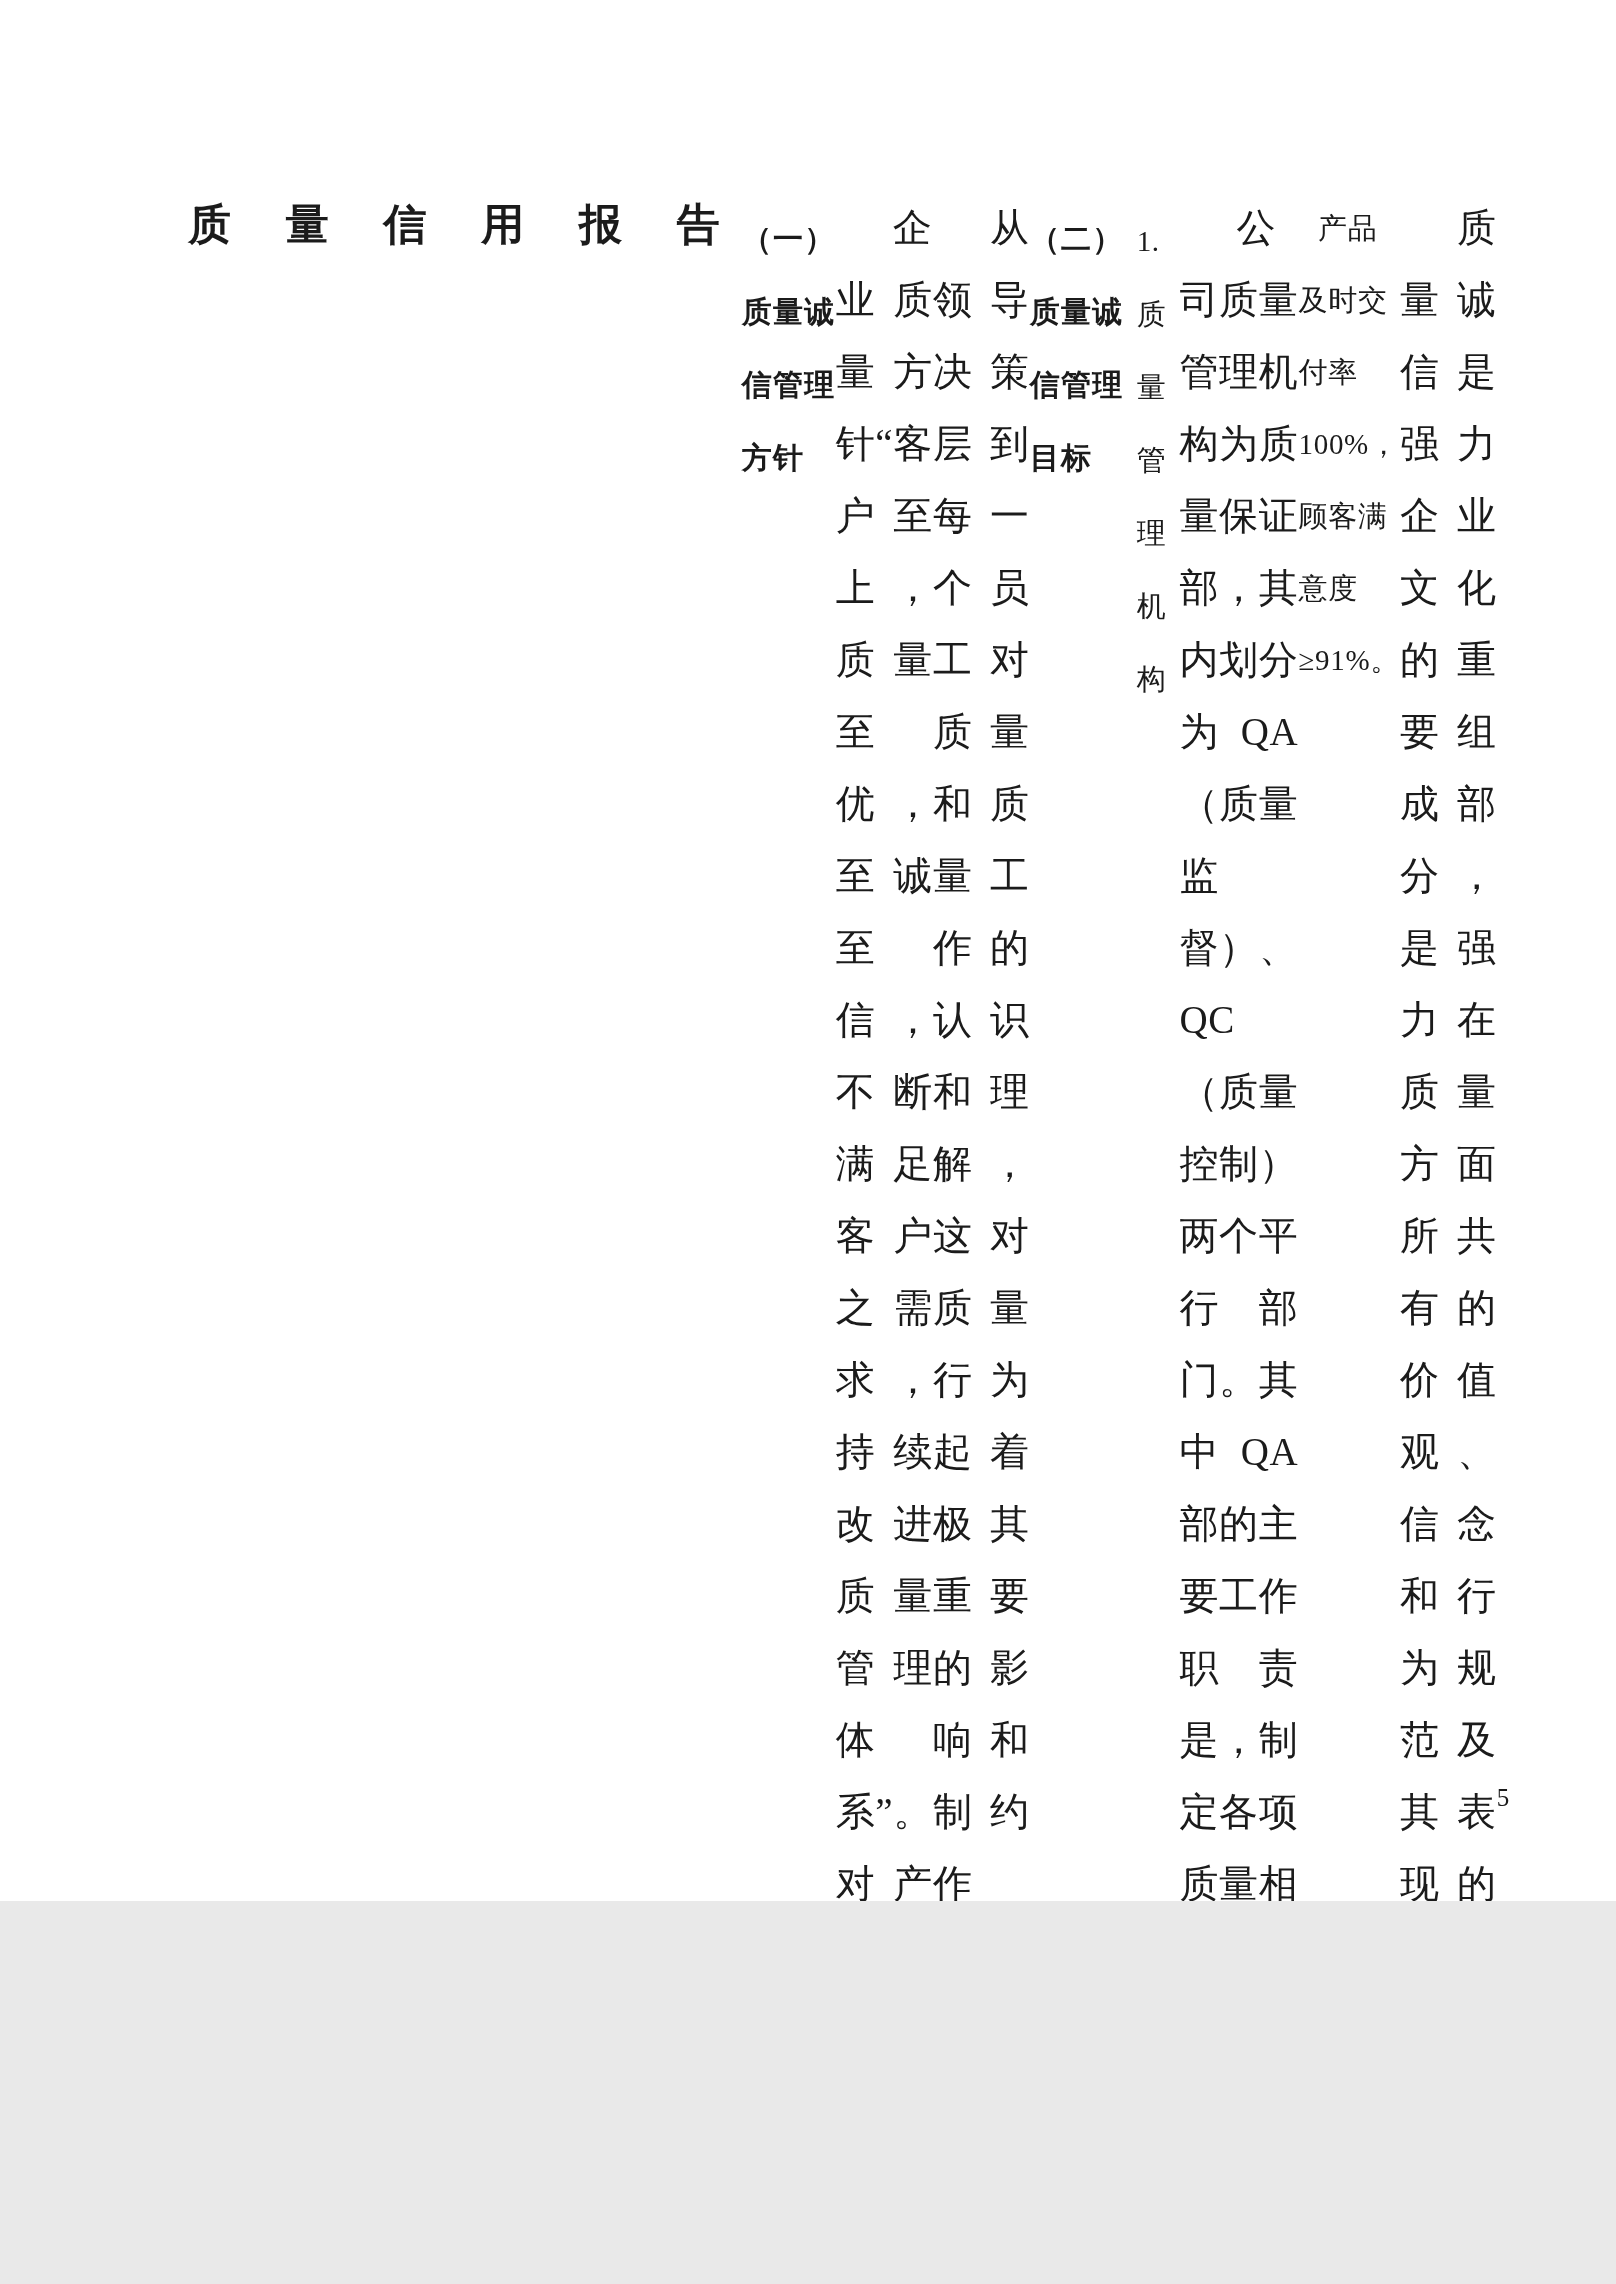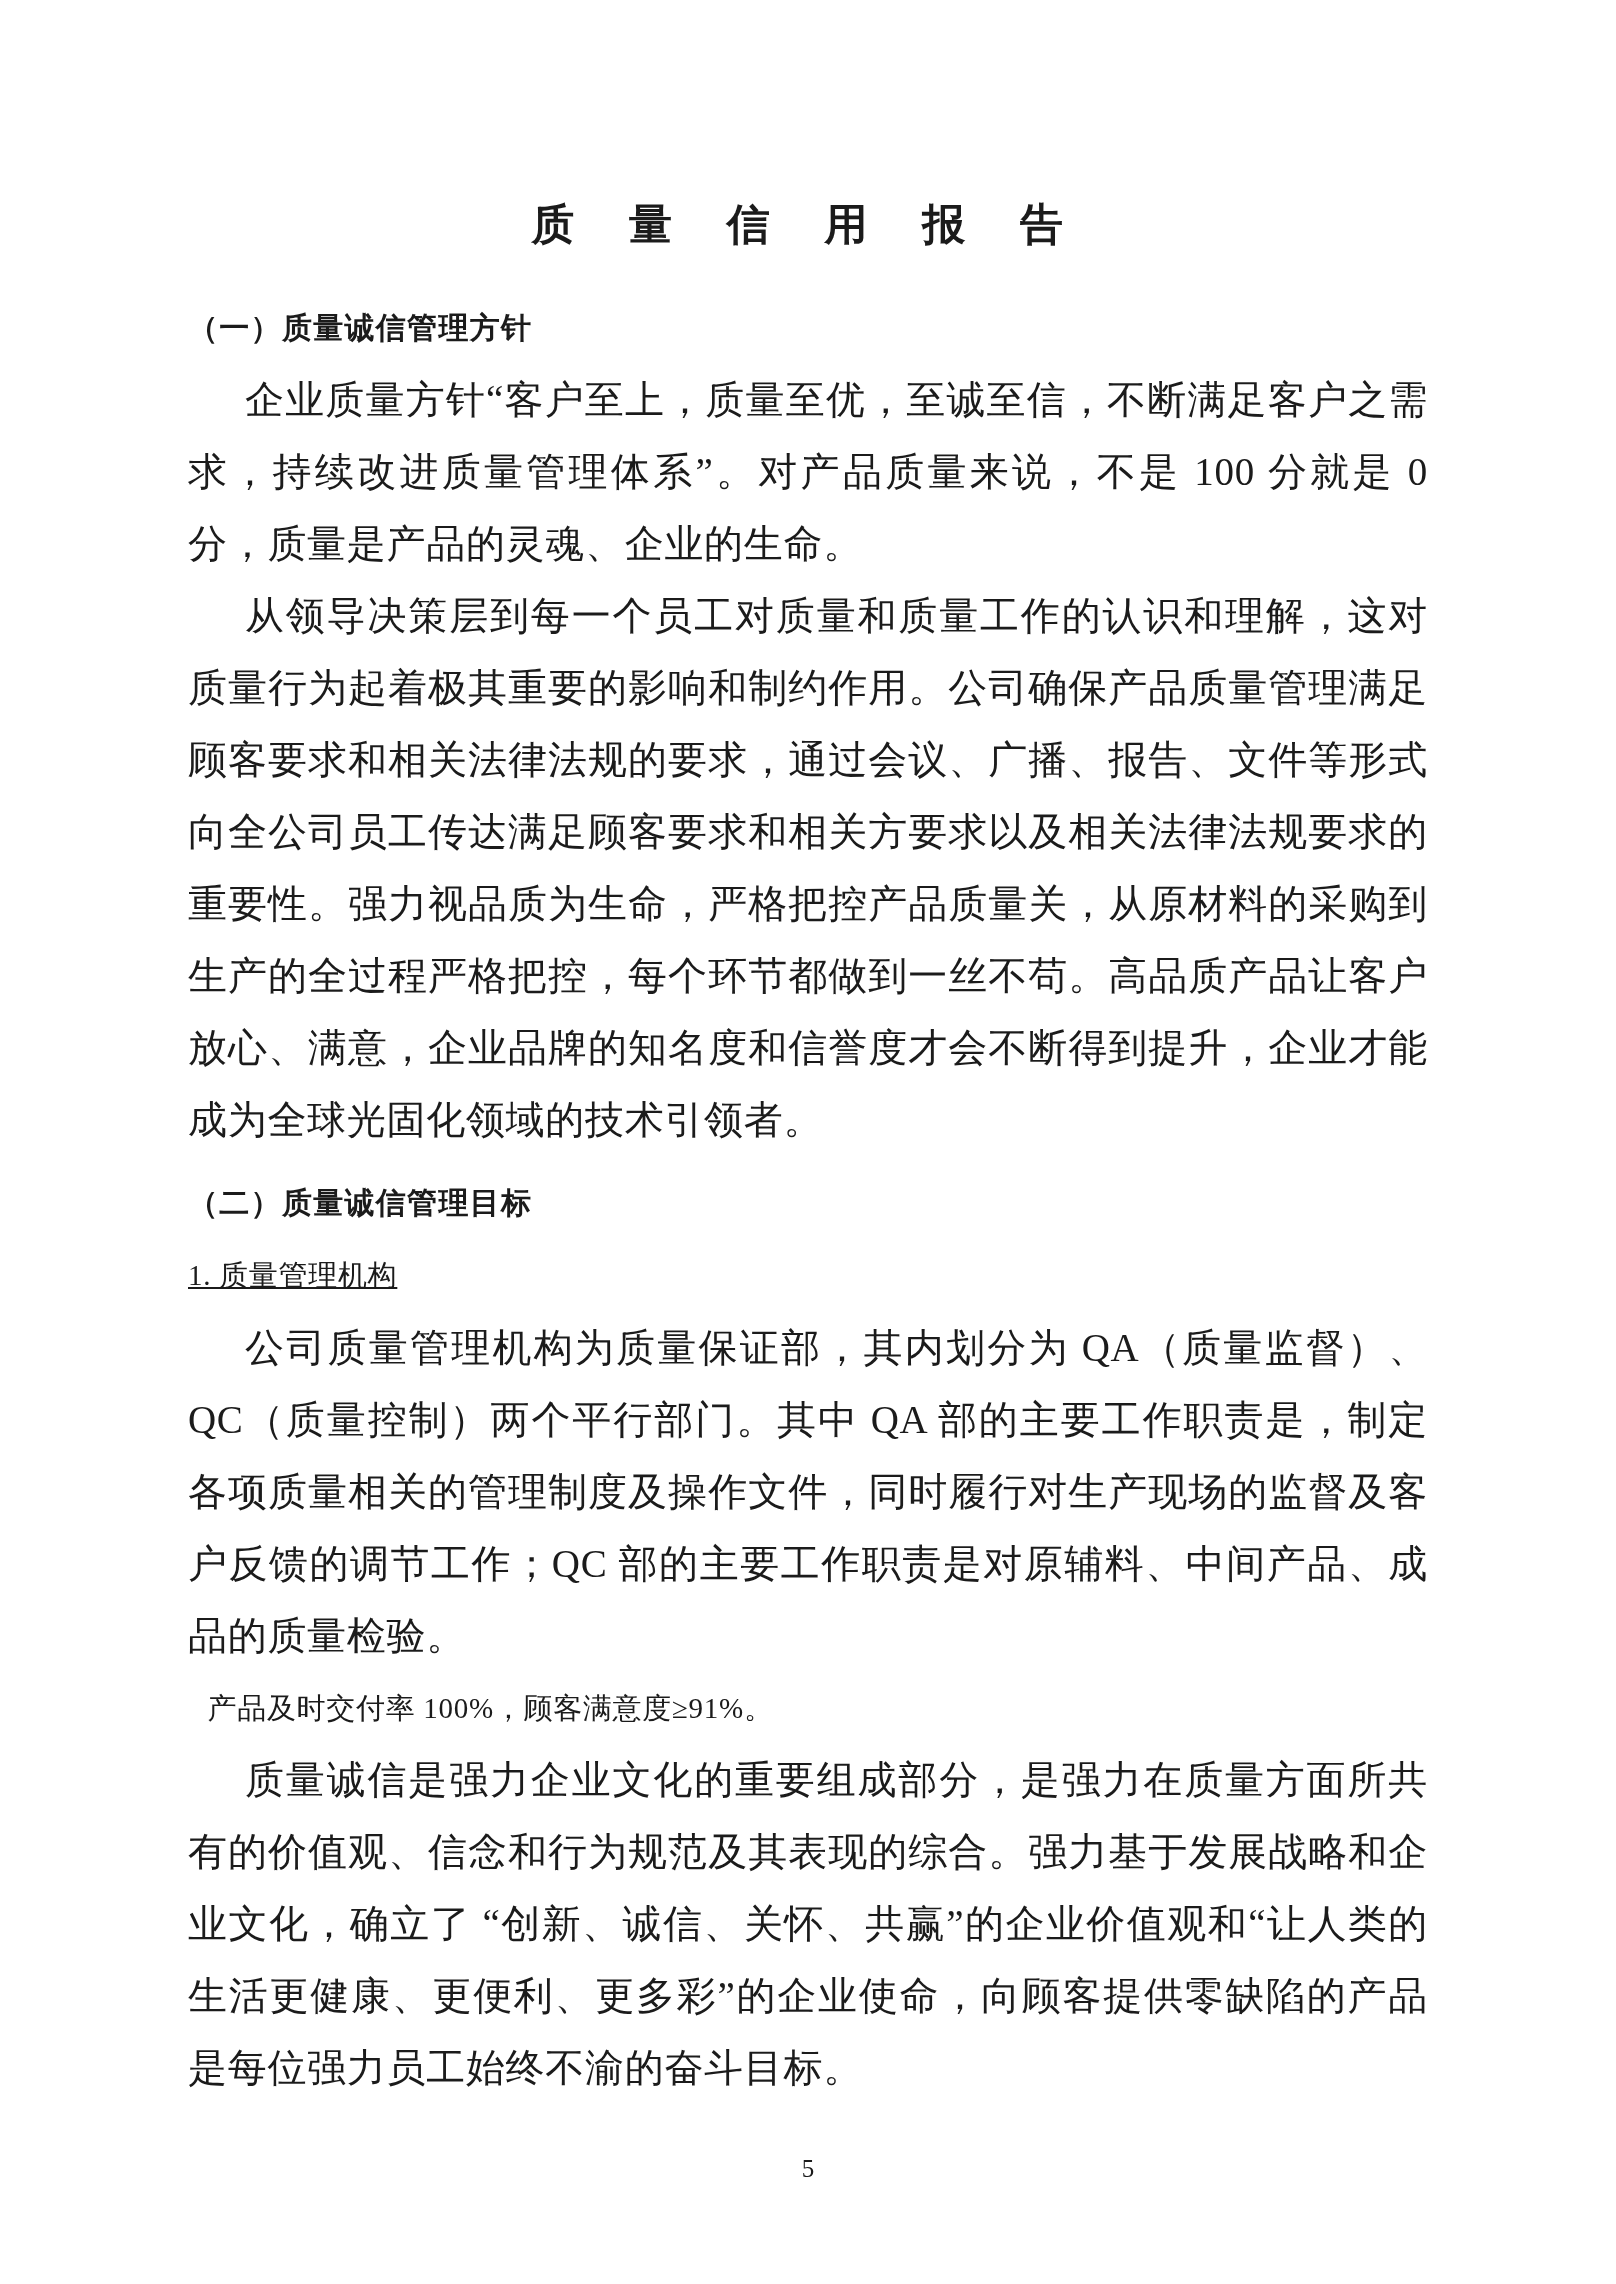--- a/index.html
+++ b/index.html
@@ -3,27 +3,27 @@
 <meta charset="utf-8">
 <style>
   html, body {
     margin: 0;
     padding: 0;
     background: #e9e9e9;
   }
   .page {
     position: relative;
     width: 1616px;
-    height: 2284px;
+    height: 1901px;
     margin: 0 auto;
     background: #ffffff;
     box-sizing: border-box;
-    padding: 192px 188px 16px 188px;
+    padding: 192px 188px 4px 188px;
     display: flex;
-    flex-direction: column;
+    flex-direction: row;
     font-family: "Liberation Serif", "DejaVu Serif", serif;
     color: #1b1b1b;
   }
   .doc-title {
     font-size: 43px;
     font-weight: 700;
     text-align: center;
     letter-spacing: 22px;
     white-space: nowrap;
     margin: 0 0 23.5px 0;
@@ -47,23 +47,22 @@
   .para-small-indent {
     font-size: 29px;
     line-height: 72px;
     text-indent: 19.5px;
     margin: 0;
     letter-spacing: 0.7px;
   }
   .list-item {
     font-size: 29px;
     line-height: 73px;
-    margin: 0;
+    margin: 13px;
     letter-spacing: 0.7px;
-    text-decoration: underline;
   }
   .page-num {
     margin-top: auto;
     text-align: center;
     font-size: 25px;
     line-height: 33px;
     padding-bottom: 83px;
   }
 </style>
 </head>

